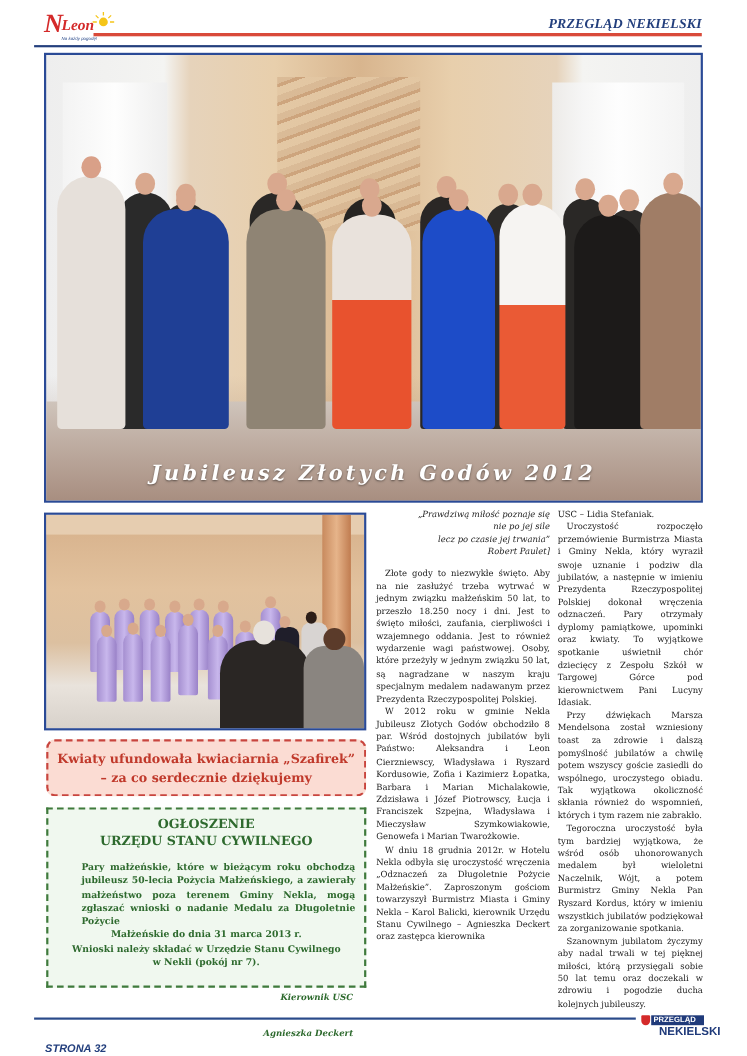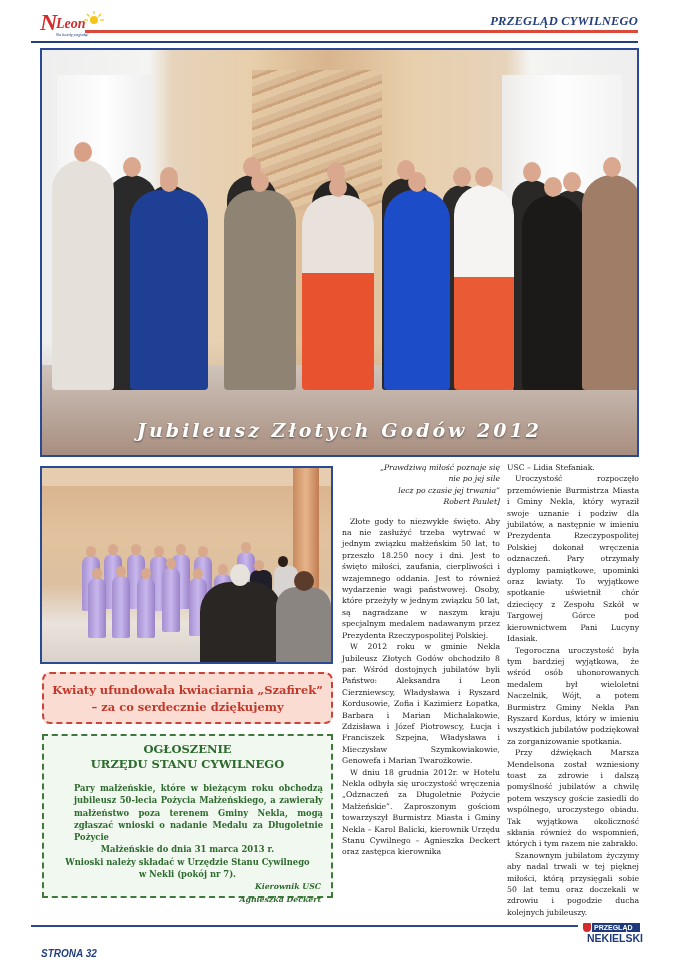--- a/index.html
+++ b/index.html
@@ -46,36 +46,36 @@
 
   
   .thanks-box { position: absolute; left: 42px; top: 672px; width: 291px; height: 52px; background: #fbdcd3; border: 2px dashed #c8453e; border-radius: 8px; text-align: center; padding-top: 8px; }
   .thanks-box .line { font-family: "DejaVu Serif", serif; font-weight: bold; color: #c0392b; font-size: 11.5px; line-height: 17px; }
 
   
   .usc-box { position: absolute; left: 42px; top: 734px; width: 291px; height: 164px; background: #f0f8ef; border: 2px dashed #3f7a3c; border-radius: 0; padding: 6px 8px 0 8px; }
   .usc-title { text-align: center; font-family: "DejaVu Serif", serif; font-weight: bold; color: #2e6a2e; font-size: 11.5px; line-height: 15px; }
   .usc-body { margin-top: 10px; font-family: "DejaVu Serif", serif; font-weight: bold; color: #2e6a2e; font-size: 8.4px; line-height: 12.3px; text-align: justify; margin-left: 22px; }
   .usc-center { text-align: center; font-family: "DejaVu Serif", serif; font-weight: bold; color: #2e6a2e; font-size: 8.4px; line-height: 12.3px; }
-  .usc-sign { text-align: right; font-family: "DejaVu Serif", serif; font-style: italic; font-weight: bold; color: #2e6a2e; font-size: 7.8px; line-height: 14px; padding-right: 2px; }
+  .usc-sign { text-align: right; font-family: "DejaVu Serif", serif; font-style: italic; font-weight: bold; color: #2e6a2e; font-size: 7.8px; line-height: 14px; padding-right: 2px; margin-top: 20px; }
 
   
   .col { position: absolute; top: 462px; font-family: "DejaVu Serif", serif; font-size: 7.7px; line-height: 11.4px; color: #222; text-align: justify; hyphens: auto; }
   .col-1 { left: 342px; width: 158px; }
   .col-2 { left: 507px; width: 132px; }
   .quote { text-align: right; font-style: italic; line-height: 11.4px; margin-bottom: 8px; }
   .para { text-indent: 8px; }
 
   
   .footer-line { position: absolute; left: 31px; top: 925px; width: 547px; height: 2px; background: #2a4a8a; }
   .page-num { position: absolute; left: 41px; top: 948px; font-family: "Liberation Sans", sans-serif; font-weight: bold; font-style: italic; color: #233f7d; font-size: 10px; }
   .footer-logo { position: absolute; left: 583px; top: 923px; width: 58px; height: 22px; }
   .fl-badge { position: absolute; left: 0; top: 0; width: 8px; height: 9px; background: #d42a2a; border-radius: 1px 1px 4px 4px; }
   .fl-top { position: absolute; left: 9px; top: 0; width: 48px; height: 9px; background: #1f3a7a; color: #fff; font-family: "Liberation Sans", sans-serif; font-weight: bold; font-size: 7px; line-height: 9px; padding-left: 2px; }
-  .fl-bottom { position: absolute; left: 4px; top: 9px; font-family: "Liberation Sans", sans-serif; font-weight: bold; font-size: 10.5px; color: #1f3a7a; line-height: 12px; }
+  .fl-bottom { position: absolute; left: 16px; top: 9px; font-family: "Liberation Sans", sans-serif; font-weight: bold; font-size: 10.5px; color: #1f3a7a; line-height: 12px; }
 </style>
 </head>
 <body>
 
 <div class="header">
   <div class="logo">
     <svg class="logo-sun" viewBox="0 0 20 14">
       <circle cx="10" cy="10" r="4" fill="#f5c518"></circle>
       <g stroke="#f5c518" stroke-width="1.2">
         <line x1="10" y1="1" x2="10" y2="4"></line>
@@ -83,21 +83,21 @@
         <line x1="17" y1="4" x2="14.5" y2="6.5"></line>
         <line x1="0" y1="10" x2="4" y2="10"></line>
         <line x1="16" y1="10" x2="20" y2="10"></line>
       </g>
     </svg>
     <span class="logo-n">N</span>
     <span class="logo-word">Leon</span>
     <span class="logo-tag">Na każdy pogodę!</span>
   </div>
   <div class="header-red-line"></div>
-  <div class="header-title">PRZEGLĄD CYWILNEGO</div>
+  <div class="header-title">PRZEGLĄD NEKIELSKI</div>
   <div class="header-blue-line"></div>
 </div>
 
 <div class="main-photo">
   <div class="window-l"></div>
   <div class="window-r"></div>
   <div class="wall-art"></div>
   <div class="floor"></div>
   <div class="group">
     <div class="person" style="left:55px;width:50px;height:215px;background:#2a2a2a;">
@@ -234,22 +234,22 @@
     <div>Robert Paulet]</div>
   </div>
   <p class="para">Złote gody to niezwykłe święto. Aby na nie zasłużyć trzeba wytrwać w jednym związku małżeńskim 50 lat, to przeszło 18.250 nocy i dni. Jest to święto miłości, zaufania, cierpliwości i wzajemnego oddania. Jest  to również wydarzenie wagi państwowej. Osoby, które przeżyły w jednym związku 50 lat, są nagradzane w naszym kraju specjalnym medalem nadawanym przez Prezydenta Rzeczypospolitej Polskiej.</p>
   <p class="para">W 2012 roku w gminie Nekla Jubileusz Złotych Godów obchodziło 8 par. Wśród dostojnych jubilatów byli Państwo: Aleksandra i Leon Cierzniewscy, Władysława i Ryszard Kordusowie, Zofia i Kazimierz Łopatka, Barbara i Marian Michalakowie, Zdzisława i Józef Piotrowscy, Łucja i Franciszek Szpejna, Władysława i Mieczysław Szymkowiakowie, Genowefa i Marian Twarożkowie.</p>
   <p class="para">W dniu 18 grudnia 2012r. w Hotelu Nekla odbyła się uroczystość wręczenia „Odznaczeń za Długoletnie Pożycie Małżeńskie”. Zaproszonym gościom towarzyszył Burmistrz Miasta i Gminy Nekla – Karol Balicki, kierownik Urzędu Stanu Cywilnego – Agnieszka Deckert oraz zastępca kierownika</p>
 </div>
 
 <div class="col col-2">
   <p>USC – Lidia Stefaniak.</p>
   <p class="para">Uroczystość rozpoczęło przemówienie Burmistrza Miasta i Gminy Nekla, który wyraził swoje uznanie i podziw dla jubilatów, a następnie w imieniu Prezydenta Rzeczypospolitej Polskiej dokonał wręczenia odznaczeń. Pary otrzymały dyplomy pamiątkowe, upominki oraz kwiaty. To wyjątkowe spotkanie uświetnił chór dziecięcy z Zespołu Szkół w Targowej Górce pod kierownictwem Pani Lucyny Idasiak.</p>
+  <p class="para">Przy dźwiękach Marsza Mendelsona został wzniesiony toast za zdrowie i dalszą pomyślność jubilatów a chwilę potem wszyscy goście zasiedli do wspólnego, uroczystego obiadu. Tak wyjątkowa okoliczność skłania również do wspomnień, których i tym razem nie zabrakło.</p>
   <p class="para">Tegoroczna uroczystość była tym bardziej wyjątkowa, że wśród osób uhonorowanych medalem był wieloletni Naczelnik, Wójt, a potem Burmistrz Gminy Nekla Pan Ryszard Kordus, który w imieniu wszystkich jubilatów podziękował za zorganizowanie spotkania.</p>
-  <p class="para">Przy dźwiękach Marsza Mendelsona został wzniesiony toast za zdrowie i dalszą pomyślność jubilatów a chwilę potem wszyscy goście zasiedli do wspólnego, uroczystego obiadu. Tak wyjątkowa okoliczność skłania również do wspomnień, których i tym razem nie zabrakło.</p>
   <p class="para">Szanownym jubilatom życzymy aby nadal trwali w tej pięknej miłości, którą przysięgali sobie 50 lat temu oraz doczekali w zdrowiu i pogodzie ducha kolejnych jubileuszy.</p>
 </div>
 
 <div class="footer-line"></div>
 <div class="page-num">STRONA 32</div>
 <div class="footer-logo">
   <div class="fl-badge"></div>
   <div class="fl-top">PRZEGLĄD</div>
   <div class="fl-bottom">NEKIELSKI</div>
 </div>

